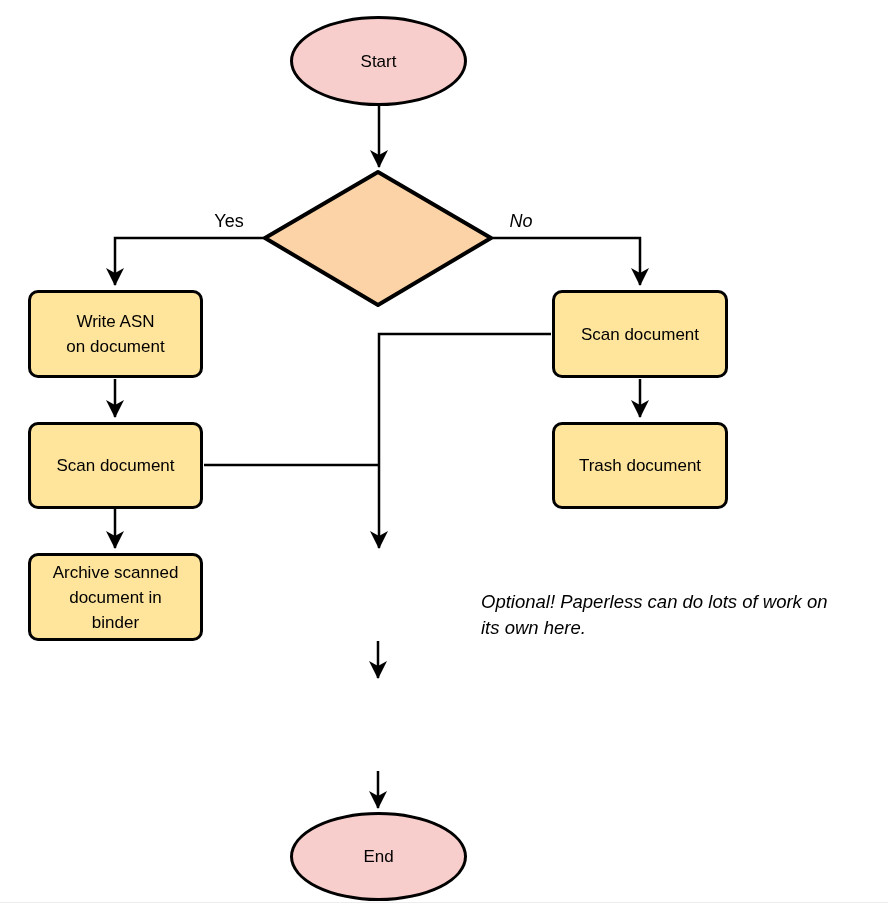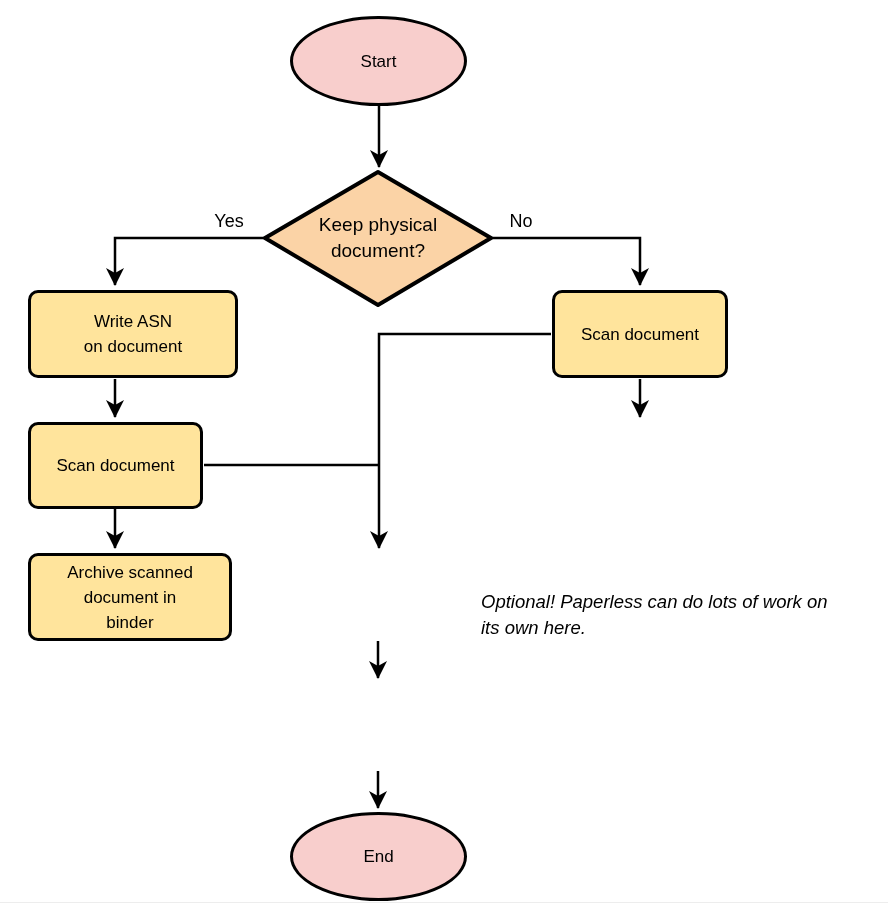--- a/index.html
+++ b/index.html
@@ -87,36 +87,35 @@
 
     <path class="edge" d="M204,465 L379,465"></path>
 
     <path class="edge" d="M378,641 L378,678" marker-end="url(#arrow)"></path>
 
     <path class="edge" d="M378,771 L378,808" marker-end="url(#arrow)"></path>
   </svg>
 
   <div class="node ellipse" style="left:290px;top:16px;width:177px;height:90px;">Start</div>
 
-  <div class="diamond-label" style="left:278px;top:204px;width:200px;height:68px;">Keep physical
-document?</div>
 
   <div class="edge-label" style="left:199px;top:211px;width:60px;">Yes</div>
 
-  <div class="edge-label" style="left:491px;top:211px;width:60px;">No</div>
+  <div class="edge-label" style="left:491px;top:211px;width:60px;font-style:italic;">No</div>
 
-  <div class="node box" style="left:28px;top:290px;width:210px;height:88px;">Write ASN
+  <div class="node box" style="left:28px;top:290px;width:175px;height:88px;">Write ASN
 on document</div>
 
   <div class="node box" style="left:552px;top:290px;width:176px;height:88px;">Scan document</div>
 
   <div class="node box" style="left:28px;top:422px;width:175px;height:87px;">Scan document</div>
 
+  <div class="node box" style="left:552px;top:422px;width:176px;height:87px;">Trash document</div>
 
-  <div class="node box" style="left:28px;top:553px;width:204px;height:88px;">Archive scanned
+  <div class="node box" style="left:28px;top:553px;width:175px;height:88px;">Archive scanned
 document in
 binder</div>
 
 
   <div class="note" style="left:481px;top:589px;width:410px;">Optional! Paperless can do lots of work on
 its own here.</div>
 
 
   <div class="node ellipse" style="left:290px;top:812px;width:177px;height:89px;text-align:center;">End</div>
 

